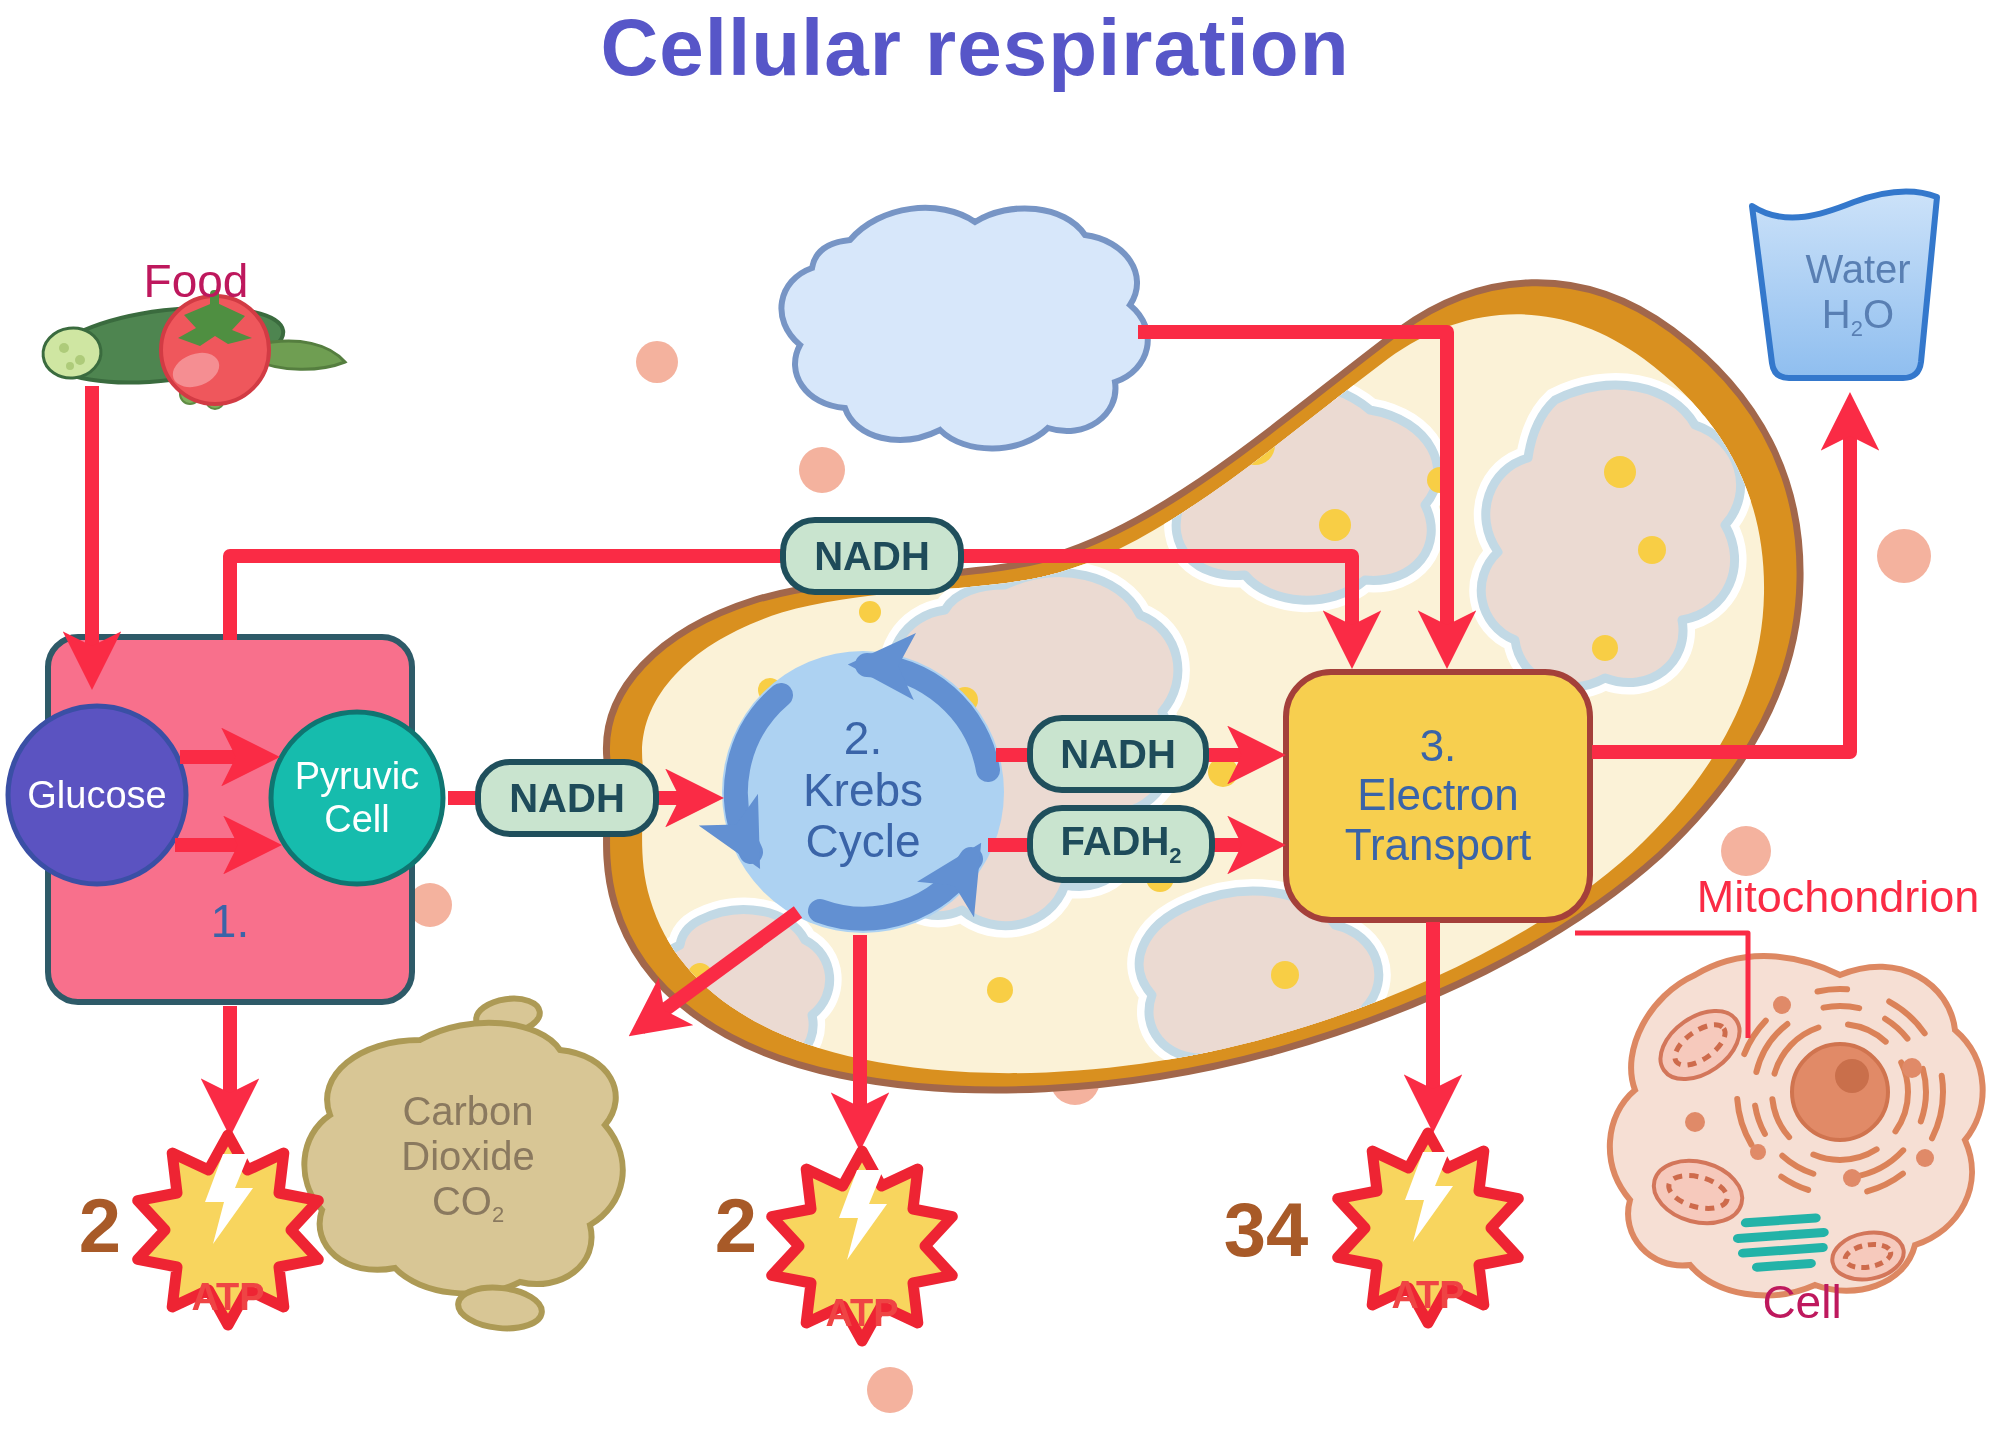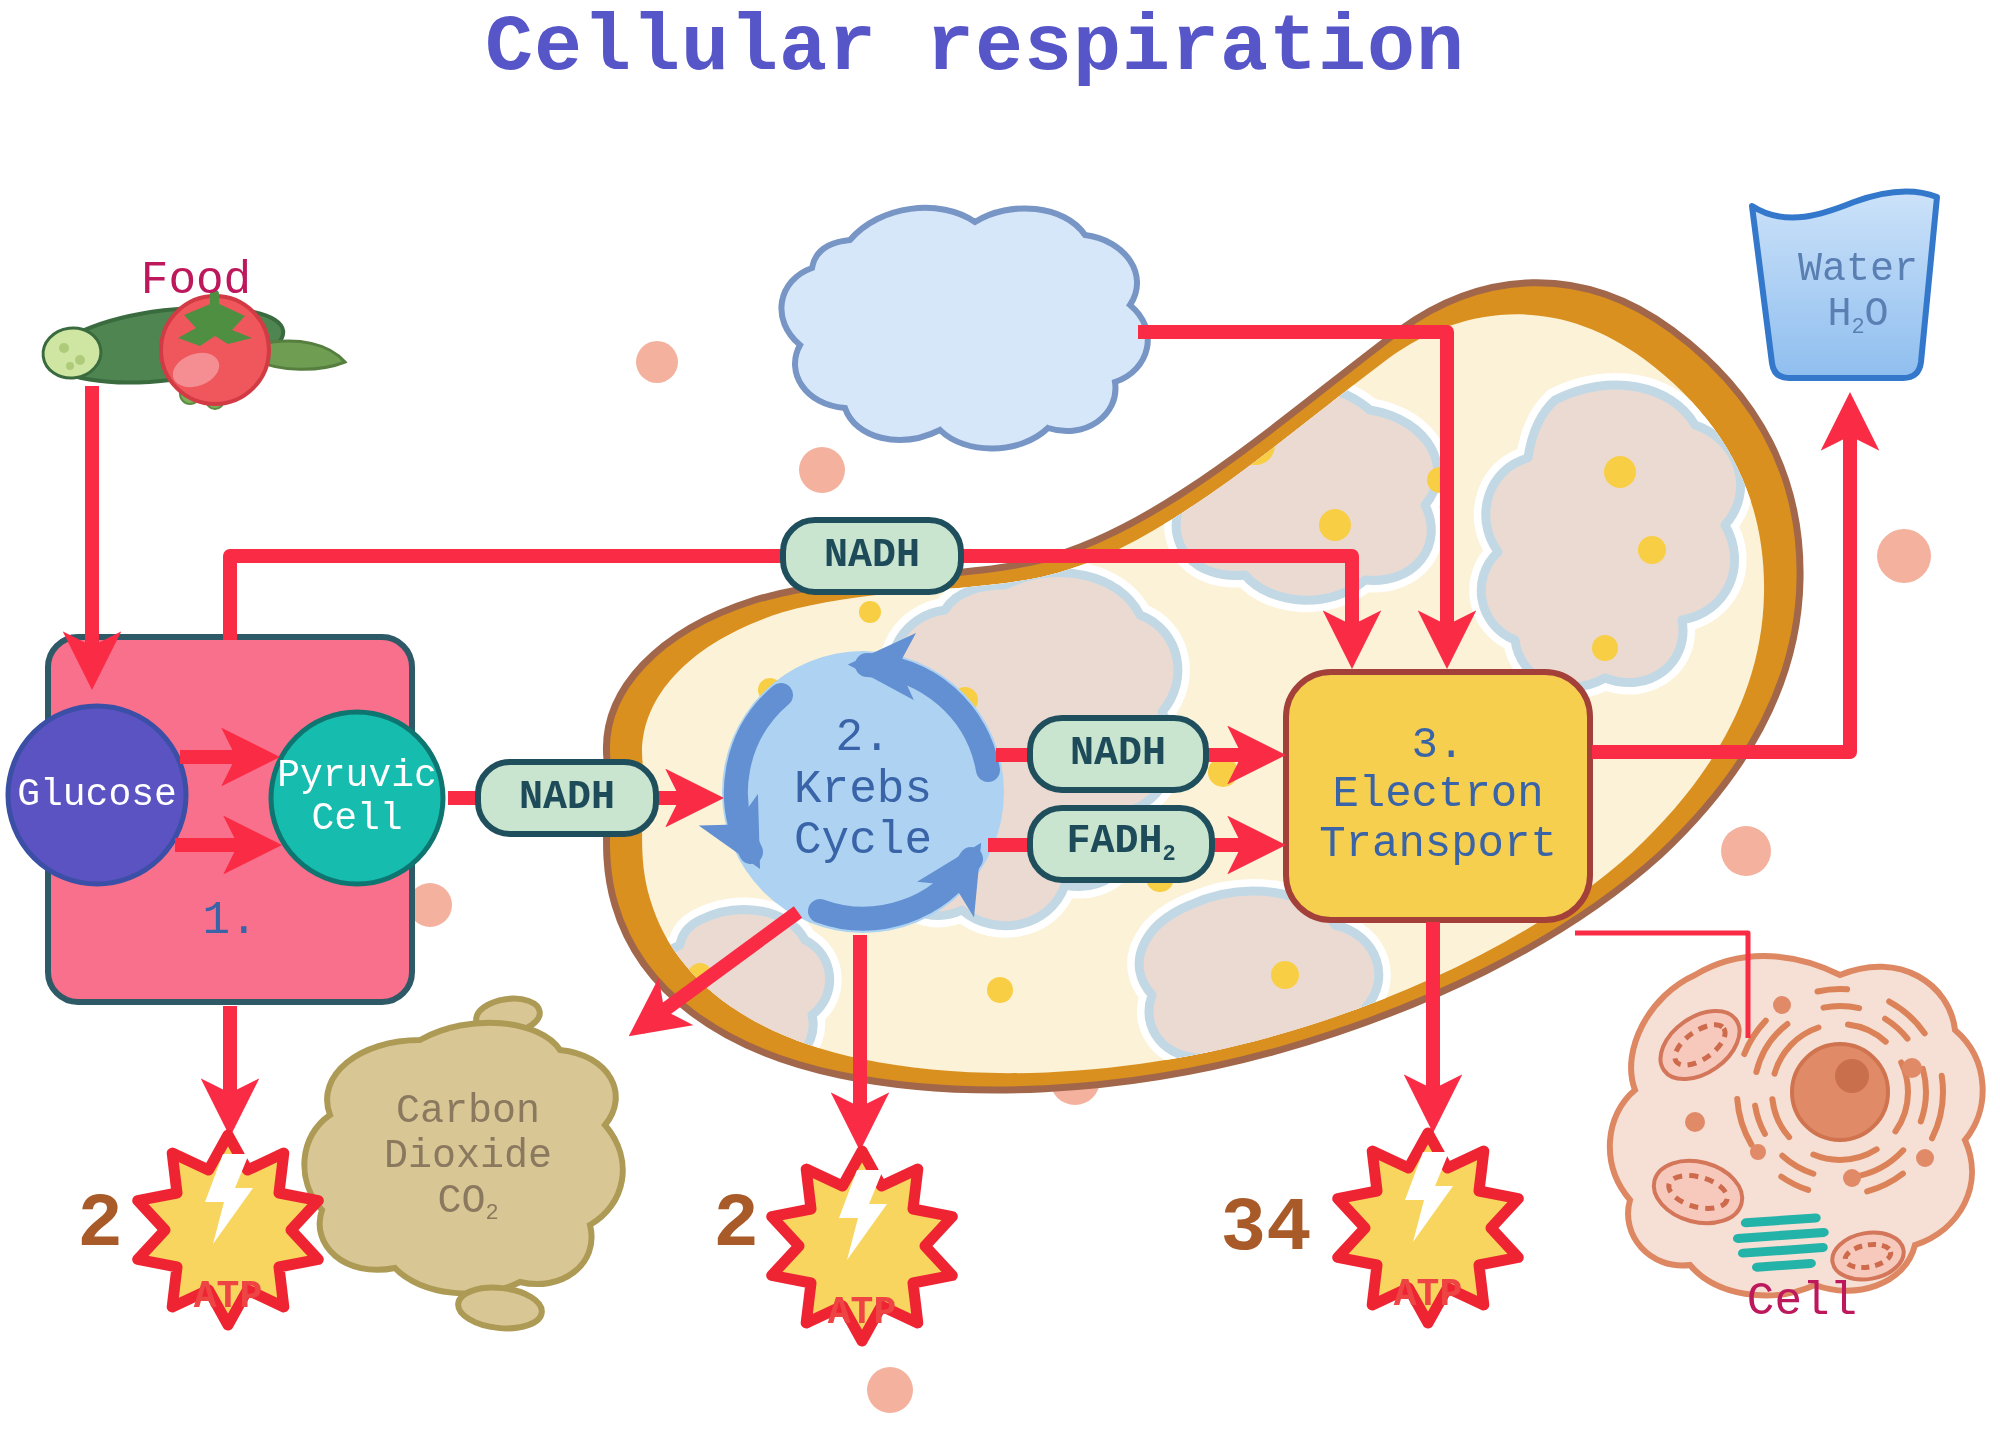--- a/index.html
+++ b/index.html
@@ -1,17 +1,17 @@
 <!DOCTYPE html>
 <html><head>
 <meta charset="utf-8">
 <style>
   html,body{margin:0;padding:0;background:#fff;}
   #canvas{position:relative;width:2000px;height:1444px;background:#ffffff;overflow:hidden;
-          font-family:Liberation Mono, monospace;}
+          font-family:Liberation Sans, sans-serif;}
   #art{position:absolute;left:0;top:0;}
   .lbl{position:absolute;transform:translate(-50%,-50%);text-align:center;white-space:nowrap;line-height:1.12;}
   .lbl div{line-height:1.12;}
   .sub{font-size:0.55em;vertical-align:-0.35em;}
   .title{font-size:80px;font-weight:bold;color:#5756C8;letter-spacing:1px;}
   .brown{color:#be185d;font-size:46px;}
   .count{color:#A85A28;font-size:76px;font-weight:bold;}
   .blue-step{color:#3A64A8;}
   .badge-text{color:#1E4B5A;font-size:40px;font-weight:bold;}
   .white-text{color:#ffffff;}
@@ -256,15 +256,16 @@
 </div>
 
 <div class="lbl atp-text" style="left:228px;top:1256px;">ATP</div>
 <div class="lbl atp-text" style="left:862px;top:1272px;">ATP</div>
 <div class="lbl atp-text" style="left:1428px;top:1254px;">ATP</div>
 
 <div class="lbl count" style="left:100px;top:1226px;">2</div>
 <div class="lbl count" style="left:736px;top:1226px;">2</div>
 <div class="lbl count" style="left:1266px;top:1230px;">34</div>
 
+<div class="lbl mito-label" style="left:1838px;top:897px;">Mitochondrion</div>
 <div class="lbl brown" style="left:1802px;top:1303px;">Cell</div>
 
 </div>
 
 </body></html>

